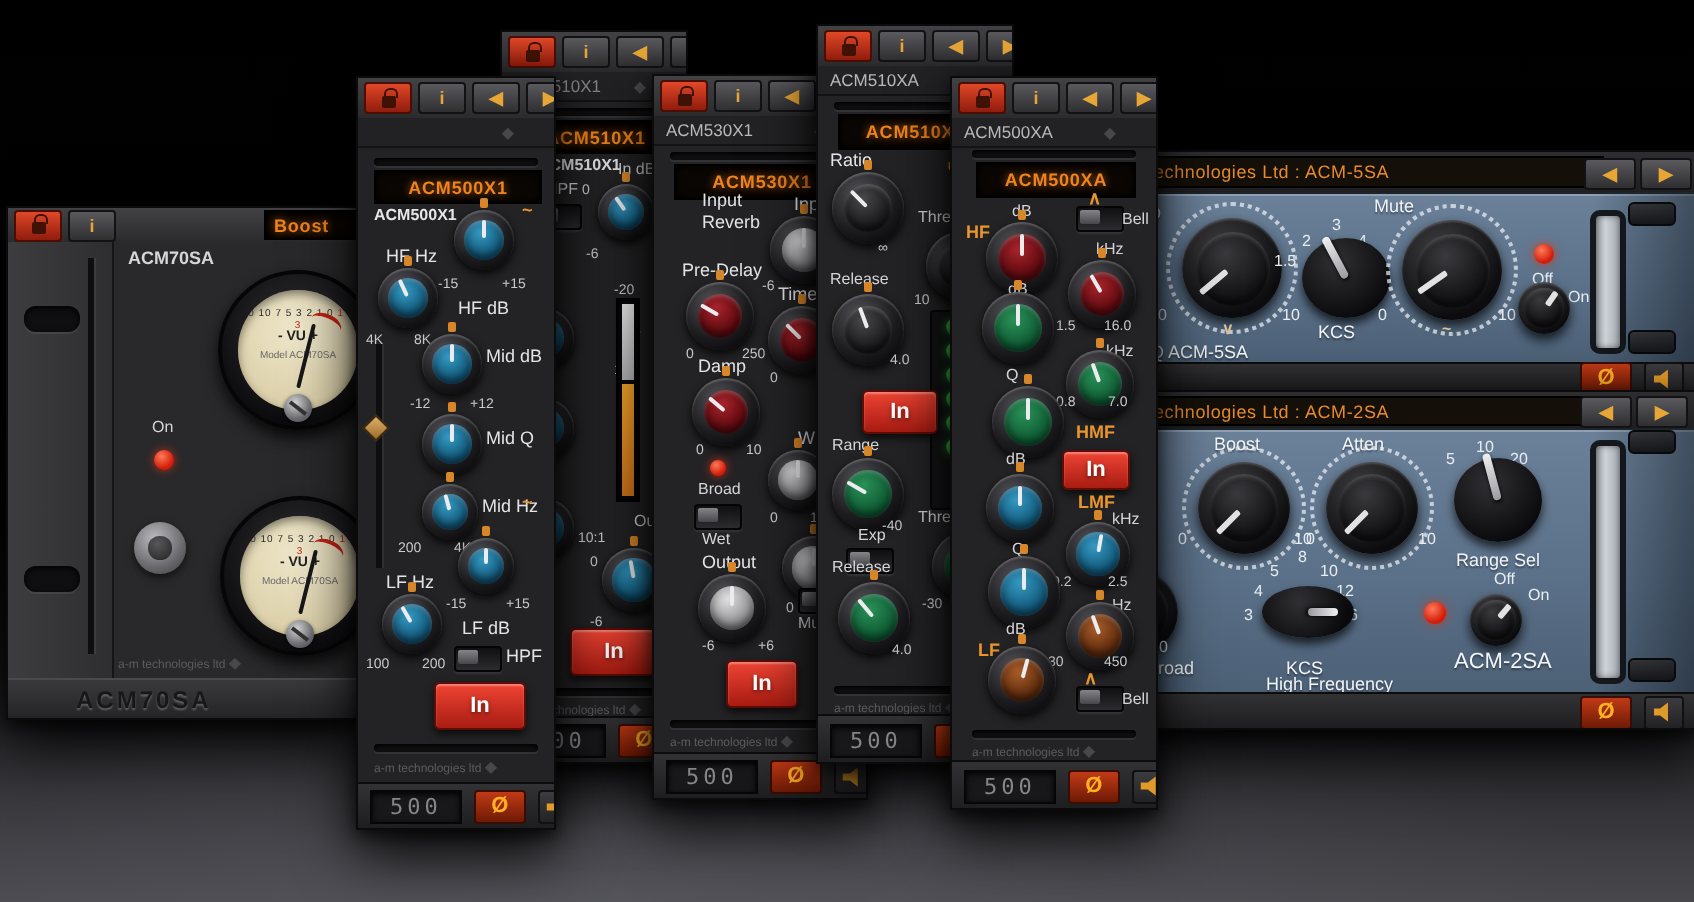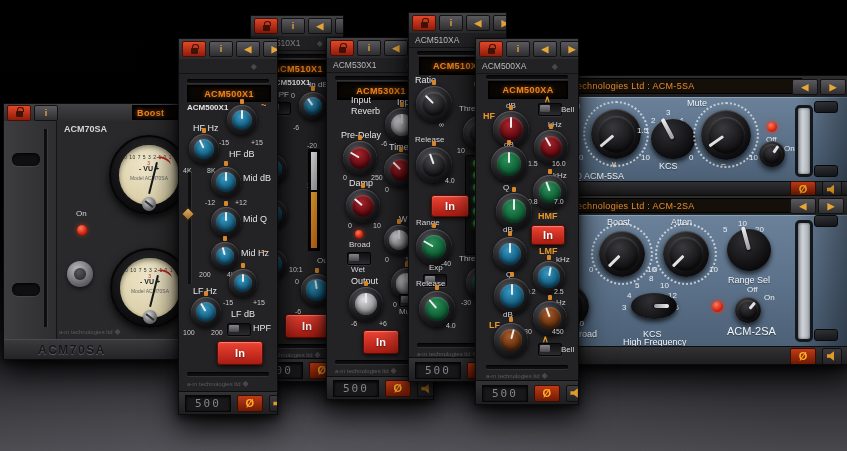--- a/index.html
+++ b/index.html
@@ -236,21 +236,21 @@
     <span class="fs" style="left:115px;top:66px">10</span>
     <span class="fs" style="left:82px;top:76px">4</span>
     <span class="fs" style="left:123px;top:76px">12</span>
     <span class="fs" style="left:77px;top:88px">3</span>
     <span class="fs" style="left:125px;top:88px">16</span>
     <div class="selk" style="left:86px;top:78px;width:46px;height:26px">
           <span class="sbase"></span>
           <span class="spt" style="--r:90deg"></span>
         </div>
     <span class="fl" style="left:98px;top:114px">KCS</span>
-    <span class="fl" style="left:78px;top:122px">High Frequency</span>
+    <span class="fl" style="left:88px;top:122px">High Frequency</span>
     <div class="dial" style="left:2px;top:70px;width:42px;height:42px">
           <span class="dcap"></span>
           <span class="pt" style="--r:-120deg"></span>
         </div>
     <span class="fs" style="left:30px;top:104px">10</span>
     <span class="fl" style="left:28px;top:114px">Broad</span>
     <div class="fslot" style="left:250px;top:5px;width:12px;height:116px"></div>
     <div class="ear" style="left:269px;top:0;width:22px;height:10px"></div>
     <div class="ear" style="left:269px;top:114px;width:22px;height:10px"></div>
     <div class="rcap" style="left:252px;top:0;width:52px;height:132px"></div>

